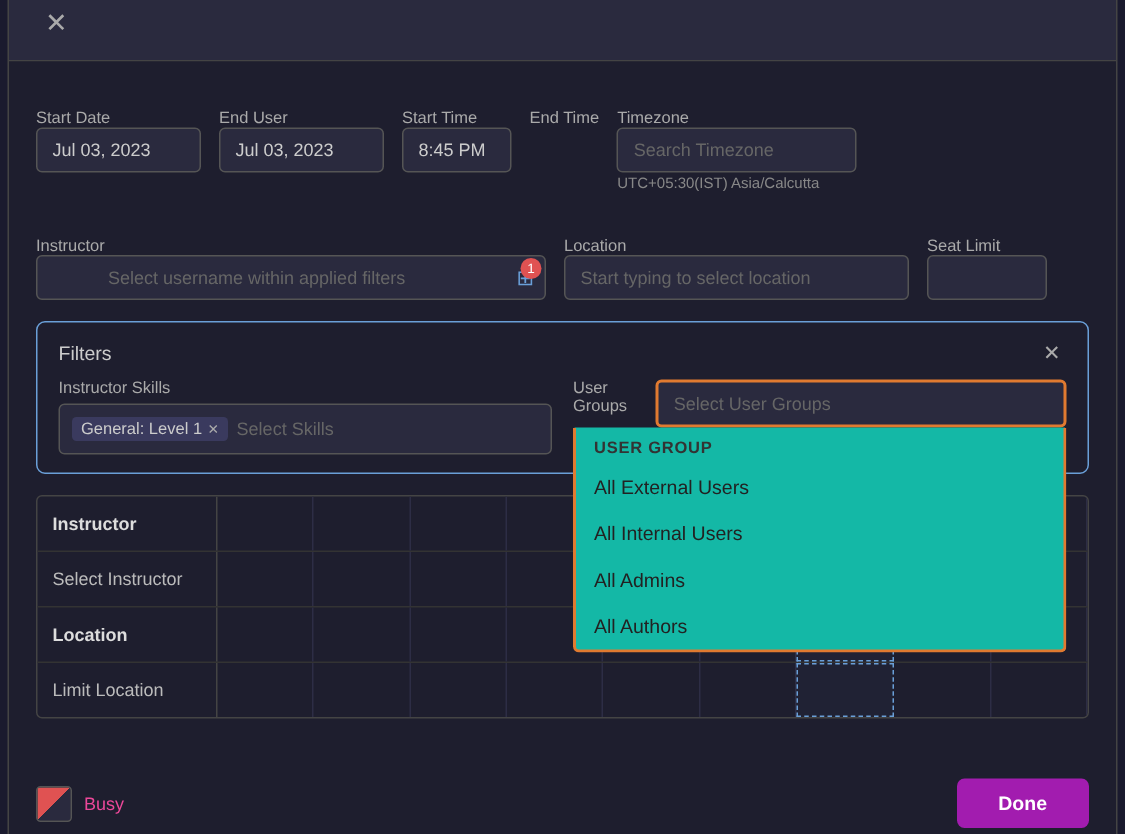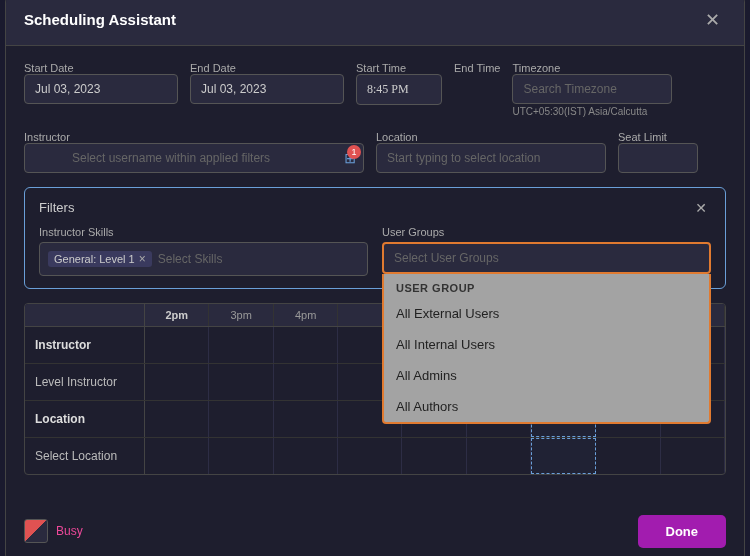--- a/index.html
+++ b/index.html
@@ -52,38 +52,39 @@
     .row {
       display: flex;
       gap: 12px;
       margin-bottom: 14px;
       align-items: flex-start;
     }
     .field-group {
       display: flex;
       flex-direction: column;
       gap: 0;
+      margin-top: 16px;
     }
     .field-label {
       font-size: 11px;
       color: #aaa;
       font-weight: 500;
     }
     .field-input {
       background: #2a2a3e;
       border: 1px solid #555;
       border-radius: 4px;
       color: #ccc;
       padding: 7px 10px;
       font-size: 12px;
       outline: none;
     }
     .field-input::placeholder { color: #666; }
-    .date-field { width: 154px; }
-    .time-field { width: 86px; font-family: Liberation Serif, serif; }
+    .date-field { width: 110px; }
+    .time-field { width: 73px; }
     .timezone-field { width: 160px; }
     .instructor-field { width: 340px; position: relative; }
     .location-field { width: 230px; }
     .seat-field { width: 80px; }
     .timezone-hint {
       font-size: 10px;
       color: #888;
       margin-top: 2px;
     }
     .instructor-input-wrap {
@@ -154,21 +155,21 @@
       align-items: flex-start;
     }
     .skills-group {
       display: flex;
       flex-direction: column;
       gap: 4px;
       flex: 1;
     }
     .user-groups-group {
       display: flex;
-      flex-direction: column;
+      flex-direction: row;
       gap: 4px;
       flex: 1;
       position: relative;
     }
     .skills-input-row {
       display: flex;
       align-items: center;
       background: #2a2a3e;
       border: 1px solid #555;
       border-radius: 4px;
@@ -210,21 +211,21 @@
       font-size: 12px;
       outline: none;
       width: 100%;
     }
     .user-groups-input::placeholder { color: #666; }
     .dropdown-menu {
       position: absolute;
       top: 100%;
       left: 0;
       right: 0;
-      background: #a3a3a3;
+      background: #14b8a6;
       border: 2px solid #e07a30;
       border-top: none;
       border-radius: 0 0 4px 4px;
       z-index: 100;
       overflow: hidden;
     }
     .dropdown-section-label {
       padding: 8px 12px 4px;
       font-size: 11px;
       font-weight: 700;
@@ -328,33 +329,32 @@
       font-size: 13px;
       font-weight: 600;
       cursor: pointer;
     }
   </style>
 </head>
 <body>
 
 <div class="modal">
   <div class="modal-header">
-    <span class="modal-title">Scheduling Assistant</span>
     <button class="close-btn">✕</button>
   </div>
 
   <div class="modal-body">
 
     <div class="row">
       <div class="field-group">
         <span class="field-label">Start Date</span>
         <input class="field-input date-field" type="text" value="Jul 03, 2023" style="">
       </div>
       <div class="field-group">
-        <span class="field-label">End Date</span>
+        <span class="field-label">End User</span>
         <input class="field-input date-field" type="text" value="Jul 03, 2023" style="">
       </div>
       <div class="field-group">
         <span class="field-label">Start Time</span>
         <input class="field-input time-field" type="text" value="8:45 PM" style="">
       </div>
       <div class="field-group">
         <span class="field-label">End Time</span>
       </div>
       <div class="field-group">
@@ -411,52 +411,38 @@
             <div class="dropdown-item">All External Users</div>
             <div class="dropdown-item">All Internal Users</div>
             <div class="dropdown-item">All Admins</div>
             <div class="dropdown-item">All Authors</div>
           </div>
         </div>
       </div>
     </div>
 
     <div class="schedule-grid-container">
-      <div class="grid-header">
-        <div class="grid-label-col"></div>
-        <div class="grid-times">
-          <div class="grid-time-cell highlight">2pm</div>
-          <div class="grid-time-cell">3pm</div>
-          <div class="grid-time-cell">4pm</div>
-          <div class="grid-time-cell"></div>
-          <div class="grid-time-cell"></div>
-          <div class="grid-time-cell"></div>
-          <div class="grid-time-cell highlight">9pm</div>
-          <div class="grid-time-cell">10pm</div>
-          <div class="grid-time-cell">11pm</div>
-        </div>
-      </div>
 
       <div class="grid-body-row">
         <div class="grid-row-label header-label">Instructor</div>
         <div class="grid-cells">
           <div class="grid-cell"></div>
           <div class="grid-cell"></div>
           <div class="grid-cell"></div>
           <div class="grid-cell"></div>
           <div class="grid-cell"></div>
           <div class="grid-cell"></div>
           <div class="grid-cell dashed"></div>
           <div class="grid-cell"></div>
           <div class="grid-cell"></div>
         </div>
       </div>
 
       <div class="grid-body-row">
-        <div class="grid-row-label">Level Instructor</div>
+        <div class="grid-row-label">Select Instructor</div>
         <div class="grid-cells">
           <div class="grid-cell"></div>
           <div class="grid-cell"></div>
           <div class="grid-cell"></div>
           <div class="grid-cell"></div>
           <div class="grid-cell"></div>
           <div class="grid-cell"></div>
           <div class="grid-cell dashed"></div>
           <div class="grid-cell"></div>
           <div class="grid-cell"></div>
@@ -472,21 +458,21 @@
           <div class="grid-cell"></div>
           <div class="grid-cell"></div>
           <div class="grid-cell"></div>
           <div class="grid-cell dashed"></div>
           <div class="grid-cell"></div>
           <div class="grid-cell"></div>
         </div>
       </div>
 
       <div class="grid-body-row">
-        <div class="grid-row-label">Select Location</div>
+        <div class="grid-row-label">Limit Location</div>
         <div class="grid-cells">
           <div class="grid-cell"></div>
           <div class="grid-cell"></div>
           <div class="grid-cell"></div>
           <div class="grid-cell"></div>
           <div class="grid-cell"></div>
           <div class="grid-cell"></div>
           <div class="grid-cell dashed"></div>
           <div class="grid-cell"></div>
           <div class="grid-cell"></div>

